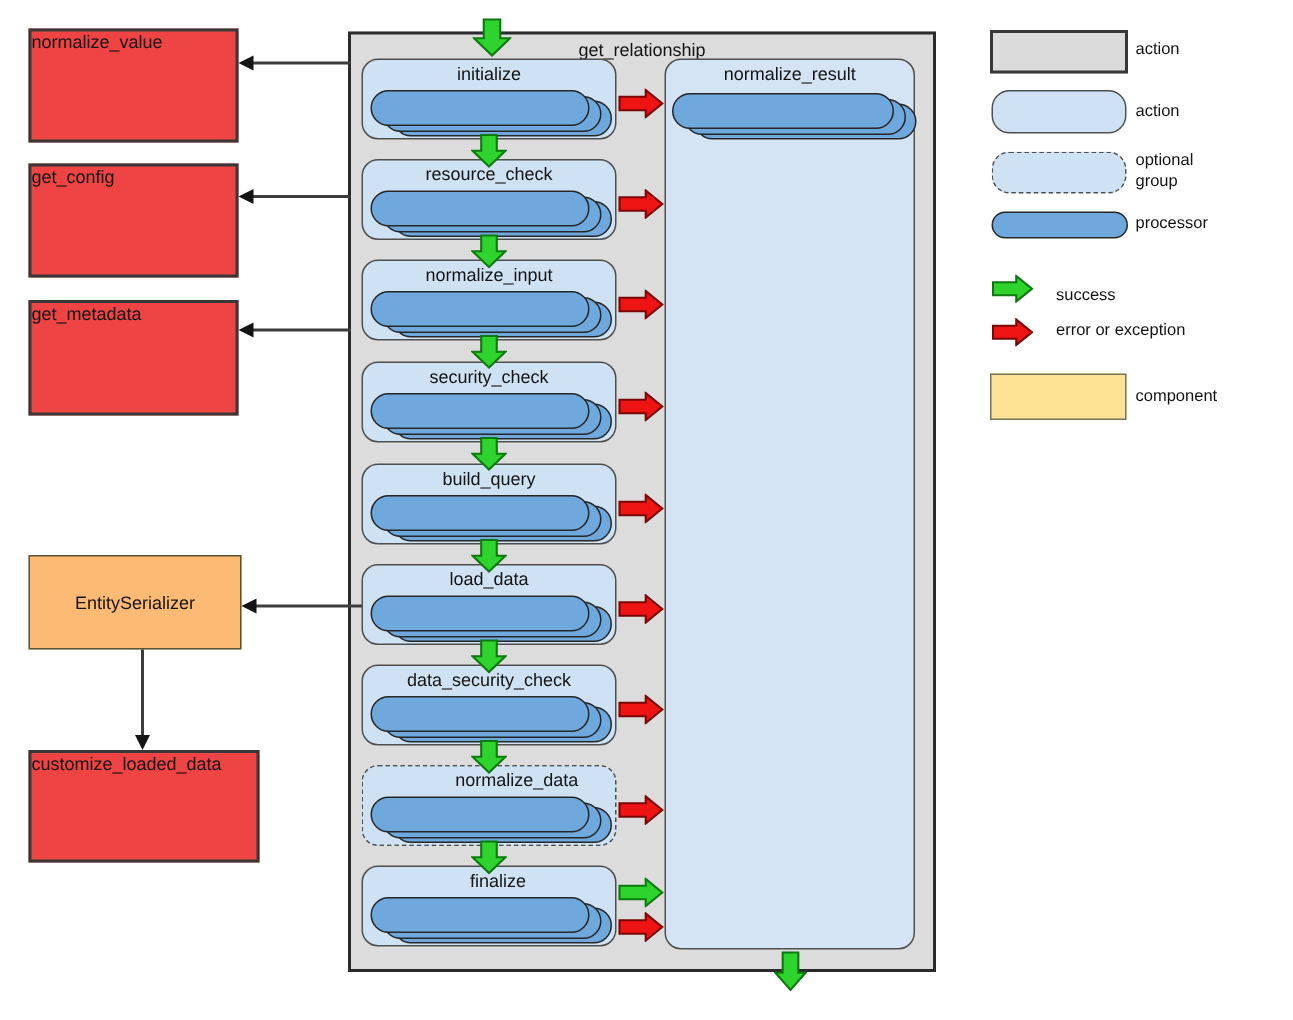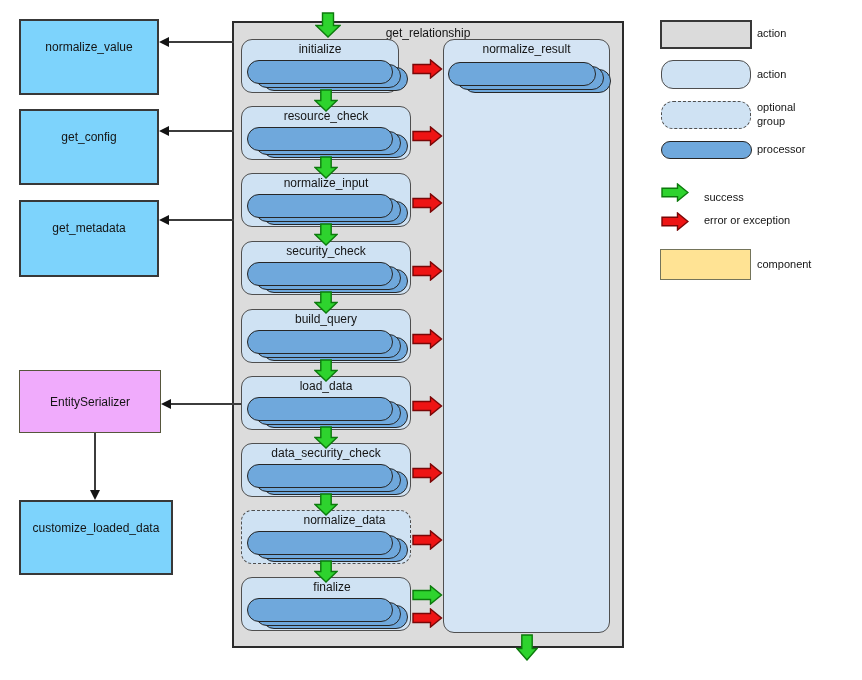--- a/index.html
+++ b/index.html
@@ -1,20 +1,20 @@
 <!DOCTYPE html>
 <html><head>
 <meta charset="utf-8">
 <style>
   html,body{margin:0;padding:0;background:#fff}
   #canvas{position:relative;width:862px;height:680px;background:#ffffff;
           font-family:"Liberation Sans","DejaVu Sans",sans-serif;color:#141414;overflow:hidden}
   .abs{position:absolute;box-sizing:border-box}
-  .action-box{background:#7dd3fc;border:2px solid #383838;font-size:12px;text-align:center;padding-top:19px}
-  .component-box{background:#f0abfc;border:1px solid #56563c;font-size:12px;
+  .action-box{background:#ef4444;border:2px solid #383838;font-size:12px;text-align:left;padding-top:0}
+  .component-box{background:#fdba74;border:1px solid #56563c;font-size:12px;
                  display:flex;align-items:center;justify-content:center}
   .container-box{background:#dcdcdc;border:2px solid #2b2b2b}
   .container-title{position:absolute;top:3px;left:0;right:0;text-align:center;font-size:12px}
   .group-box{position:absolute;box-sizing:border-box;background:#cfe2f3;border:1px solid #4f4f4f;
              border-radius:11px;z-index:1}
   .group-box.optional{border:1.5px dashed #4f4f4f}
   .group-label{text-align:center;font-size:12px;padding-top:2px}
   .result-group{background:#d4e4f4;border:1px solid #4f4f4f;border-radius:11px;z-index:1}
   .pill{position:absolute;height:24px;background:#6fa8dc;border:1.3px solid #262626;
         border-radius:12px;box-sizing:border-box}
@@ -51,21 +51,21 @@
     </div>
 
   <div class="arrow" id="top-entry-arrow" style="left:315px;top:12px"><svg width="26" height="26" viewBox="0 0 26 26">
         <polygon points="7.5,1 18.5,1 18.5,13.5 25,13.5 13,25 1,13.5 7.5,13.5" fill="#2ed32e" stroke="#0c7a0c" stroke-width="1.4"></polygon>
       </svg></div>
   <div class="arrow" id="bottom-exit-arrow" style="left:516px;top:634px"><svg width="22" height="27" viewBox="0 0 22 27">
         <polygon points="5.8,1 16.2,1 16.2,14.5 21,14.5 11,26 1,14.5 5.8,14.5" fill="#2ed32e" stroke="#0c7a0c" stroke-width="1.4"></polygon>
       </svg></div>
 
   <div id="groups-layer">
-      <div class="group-box" style="left: 241px; top: 39px; width: 158px; height: 54px;">
+      <div class="group-box" style="left: 241px; top: 39px; width: 170px; height: 54px;">
         <div class="group-label">initialize</div>
         <div class="pill" style="left: 20px; top: 27px; width: 146px;"></div>
         <div class="pill" style="left: 13px; top: 24px; width: 146px;"></div>
         <div class="pill" style="left: 5px; top: 20px; width: 146px;"></div>
       </div>
       <div class="group-box" style="left: 241px; top: 106px; width: 170px; height: 54px;">
         <div class="group-label">resource_check</div>
         <div class="pill" style="left: 20px; top: 27px; width: 146px;"></div>
         <div class="pill" style="left: 13px; top: 24px; width: 146px;"></div>
         <div class="pill" style="left: 5px; top: 20px; width: 146px;"></div>

